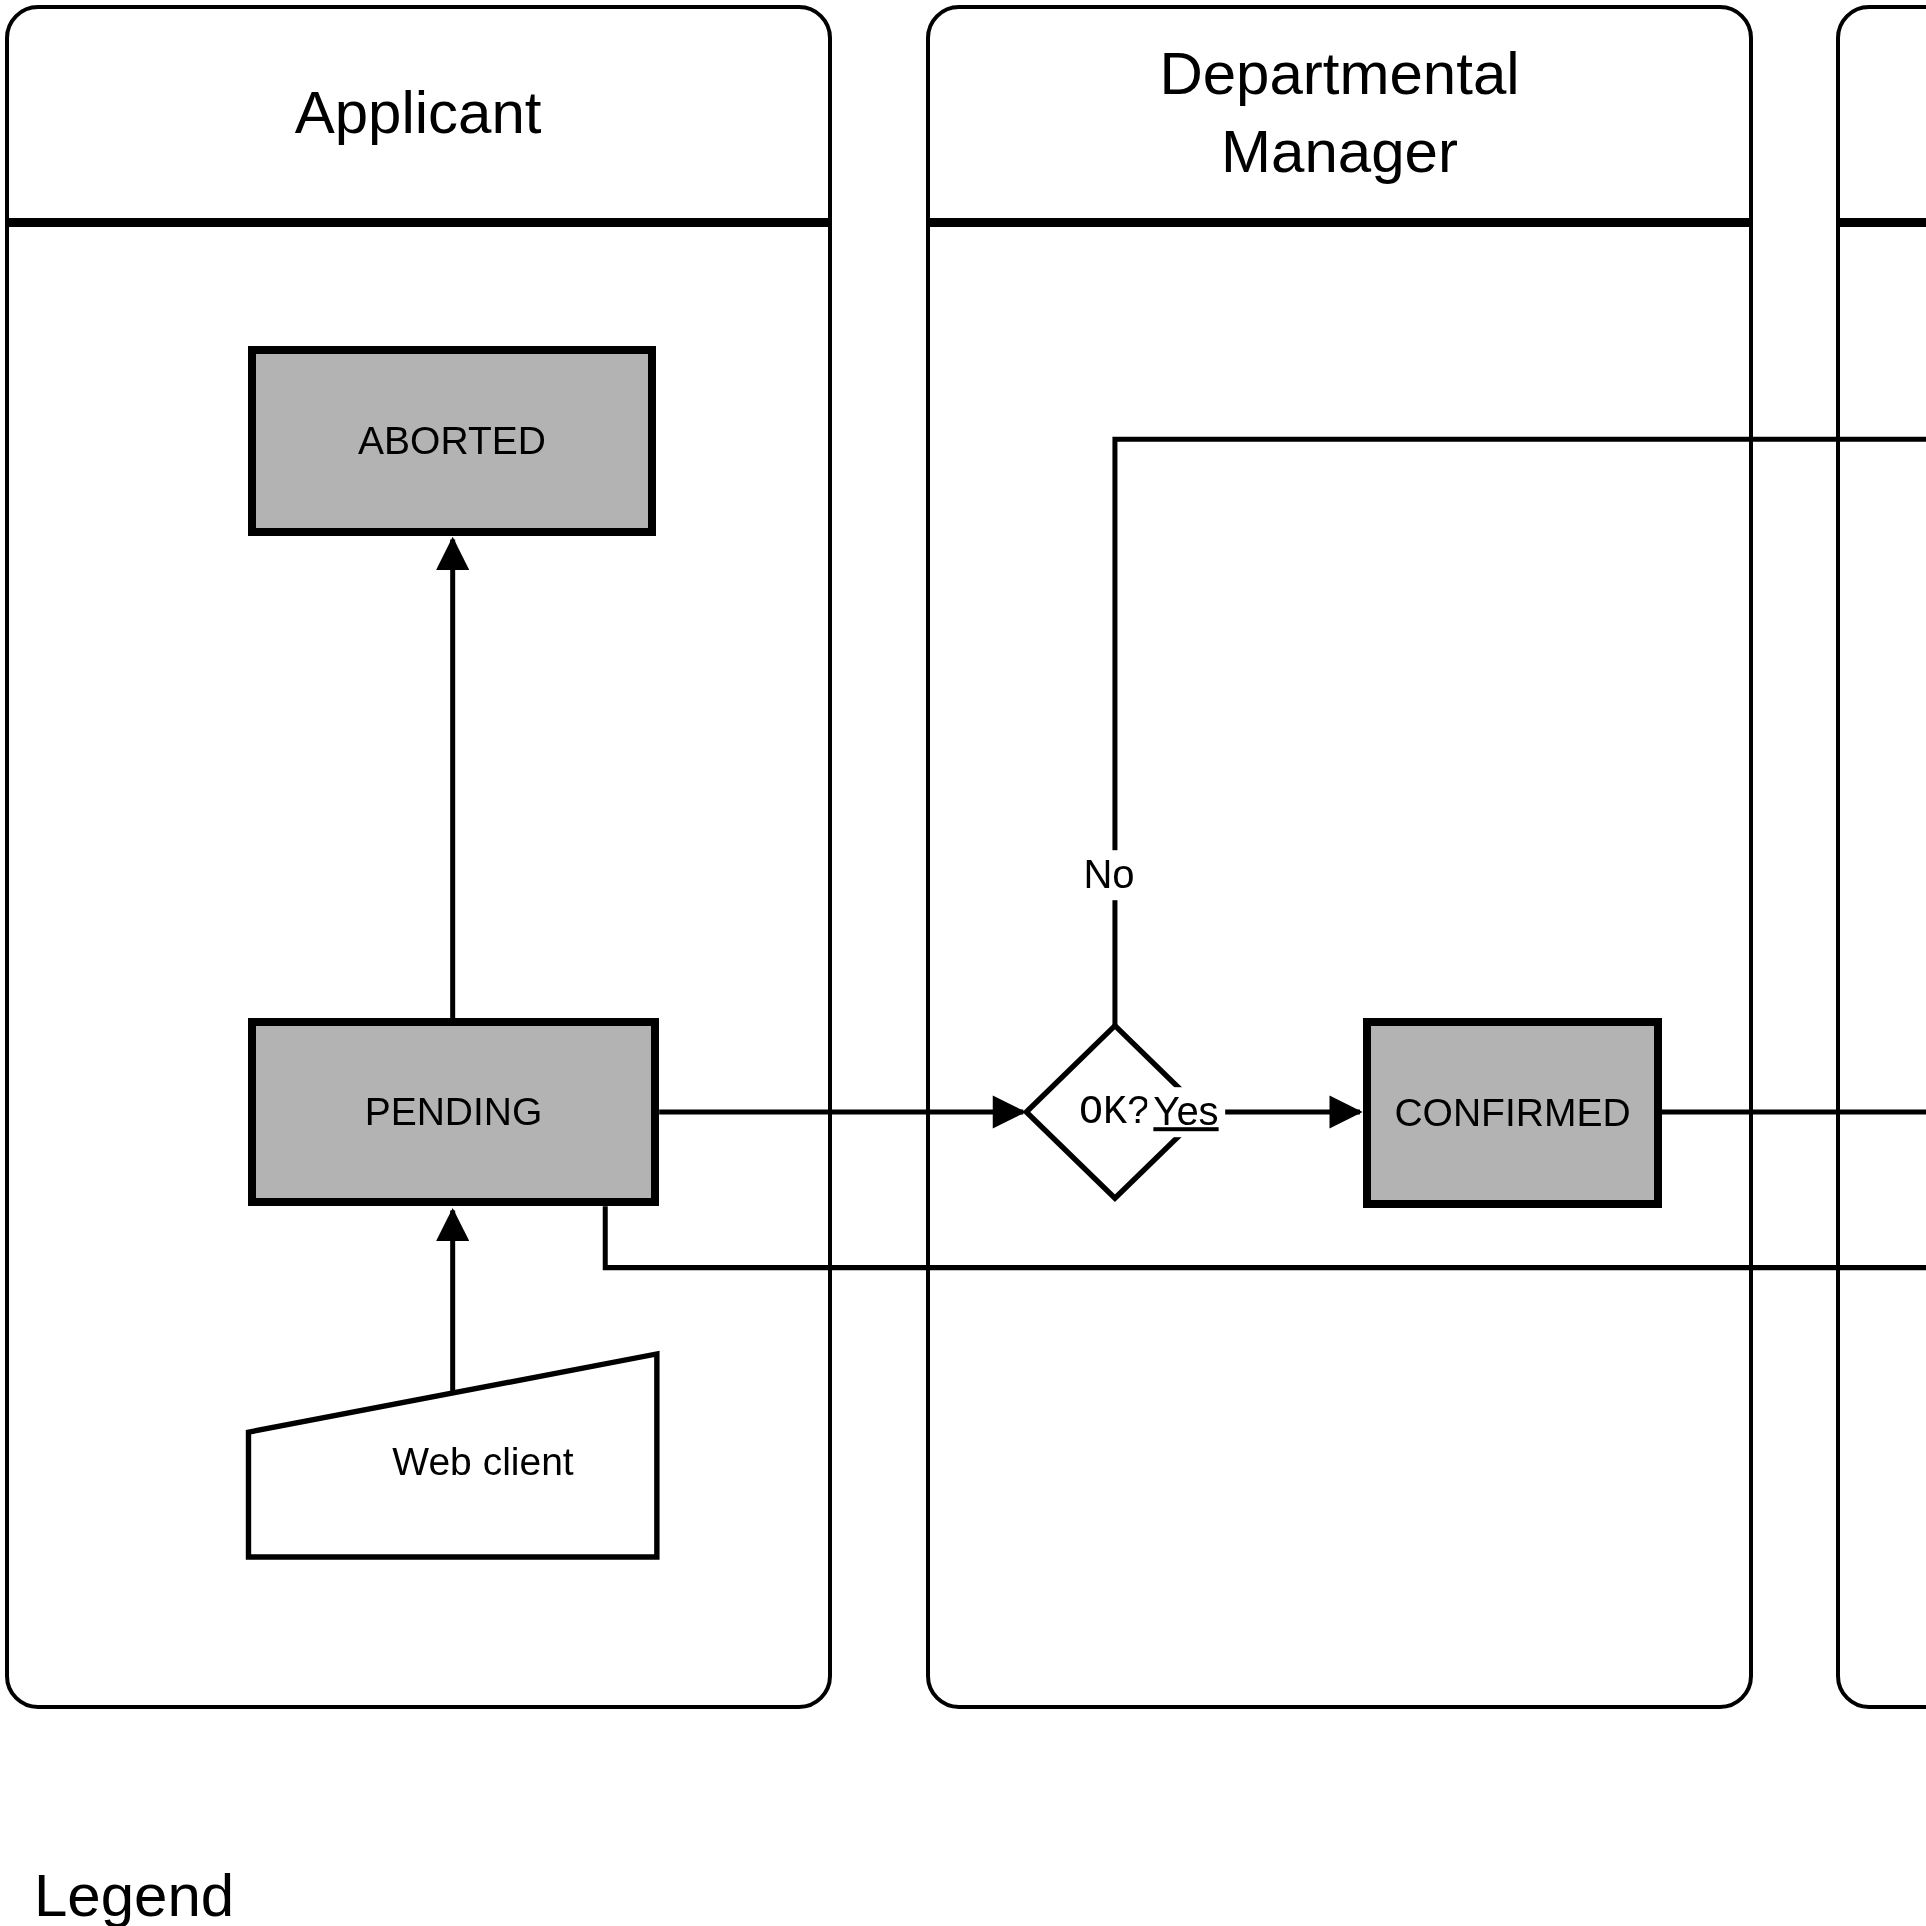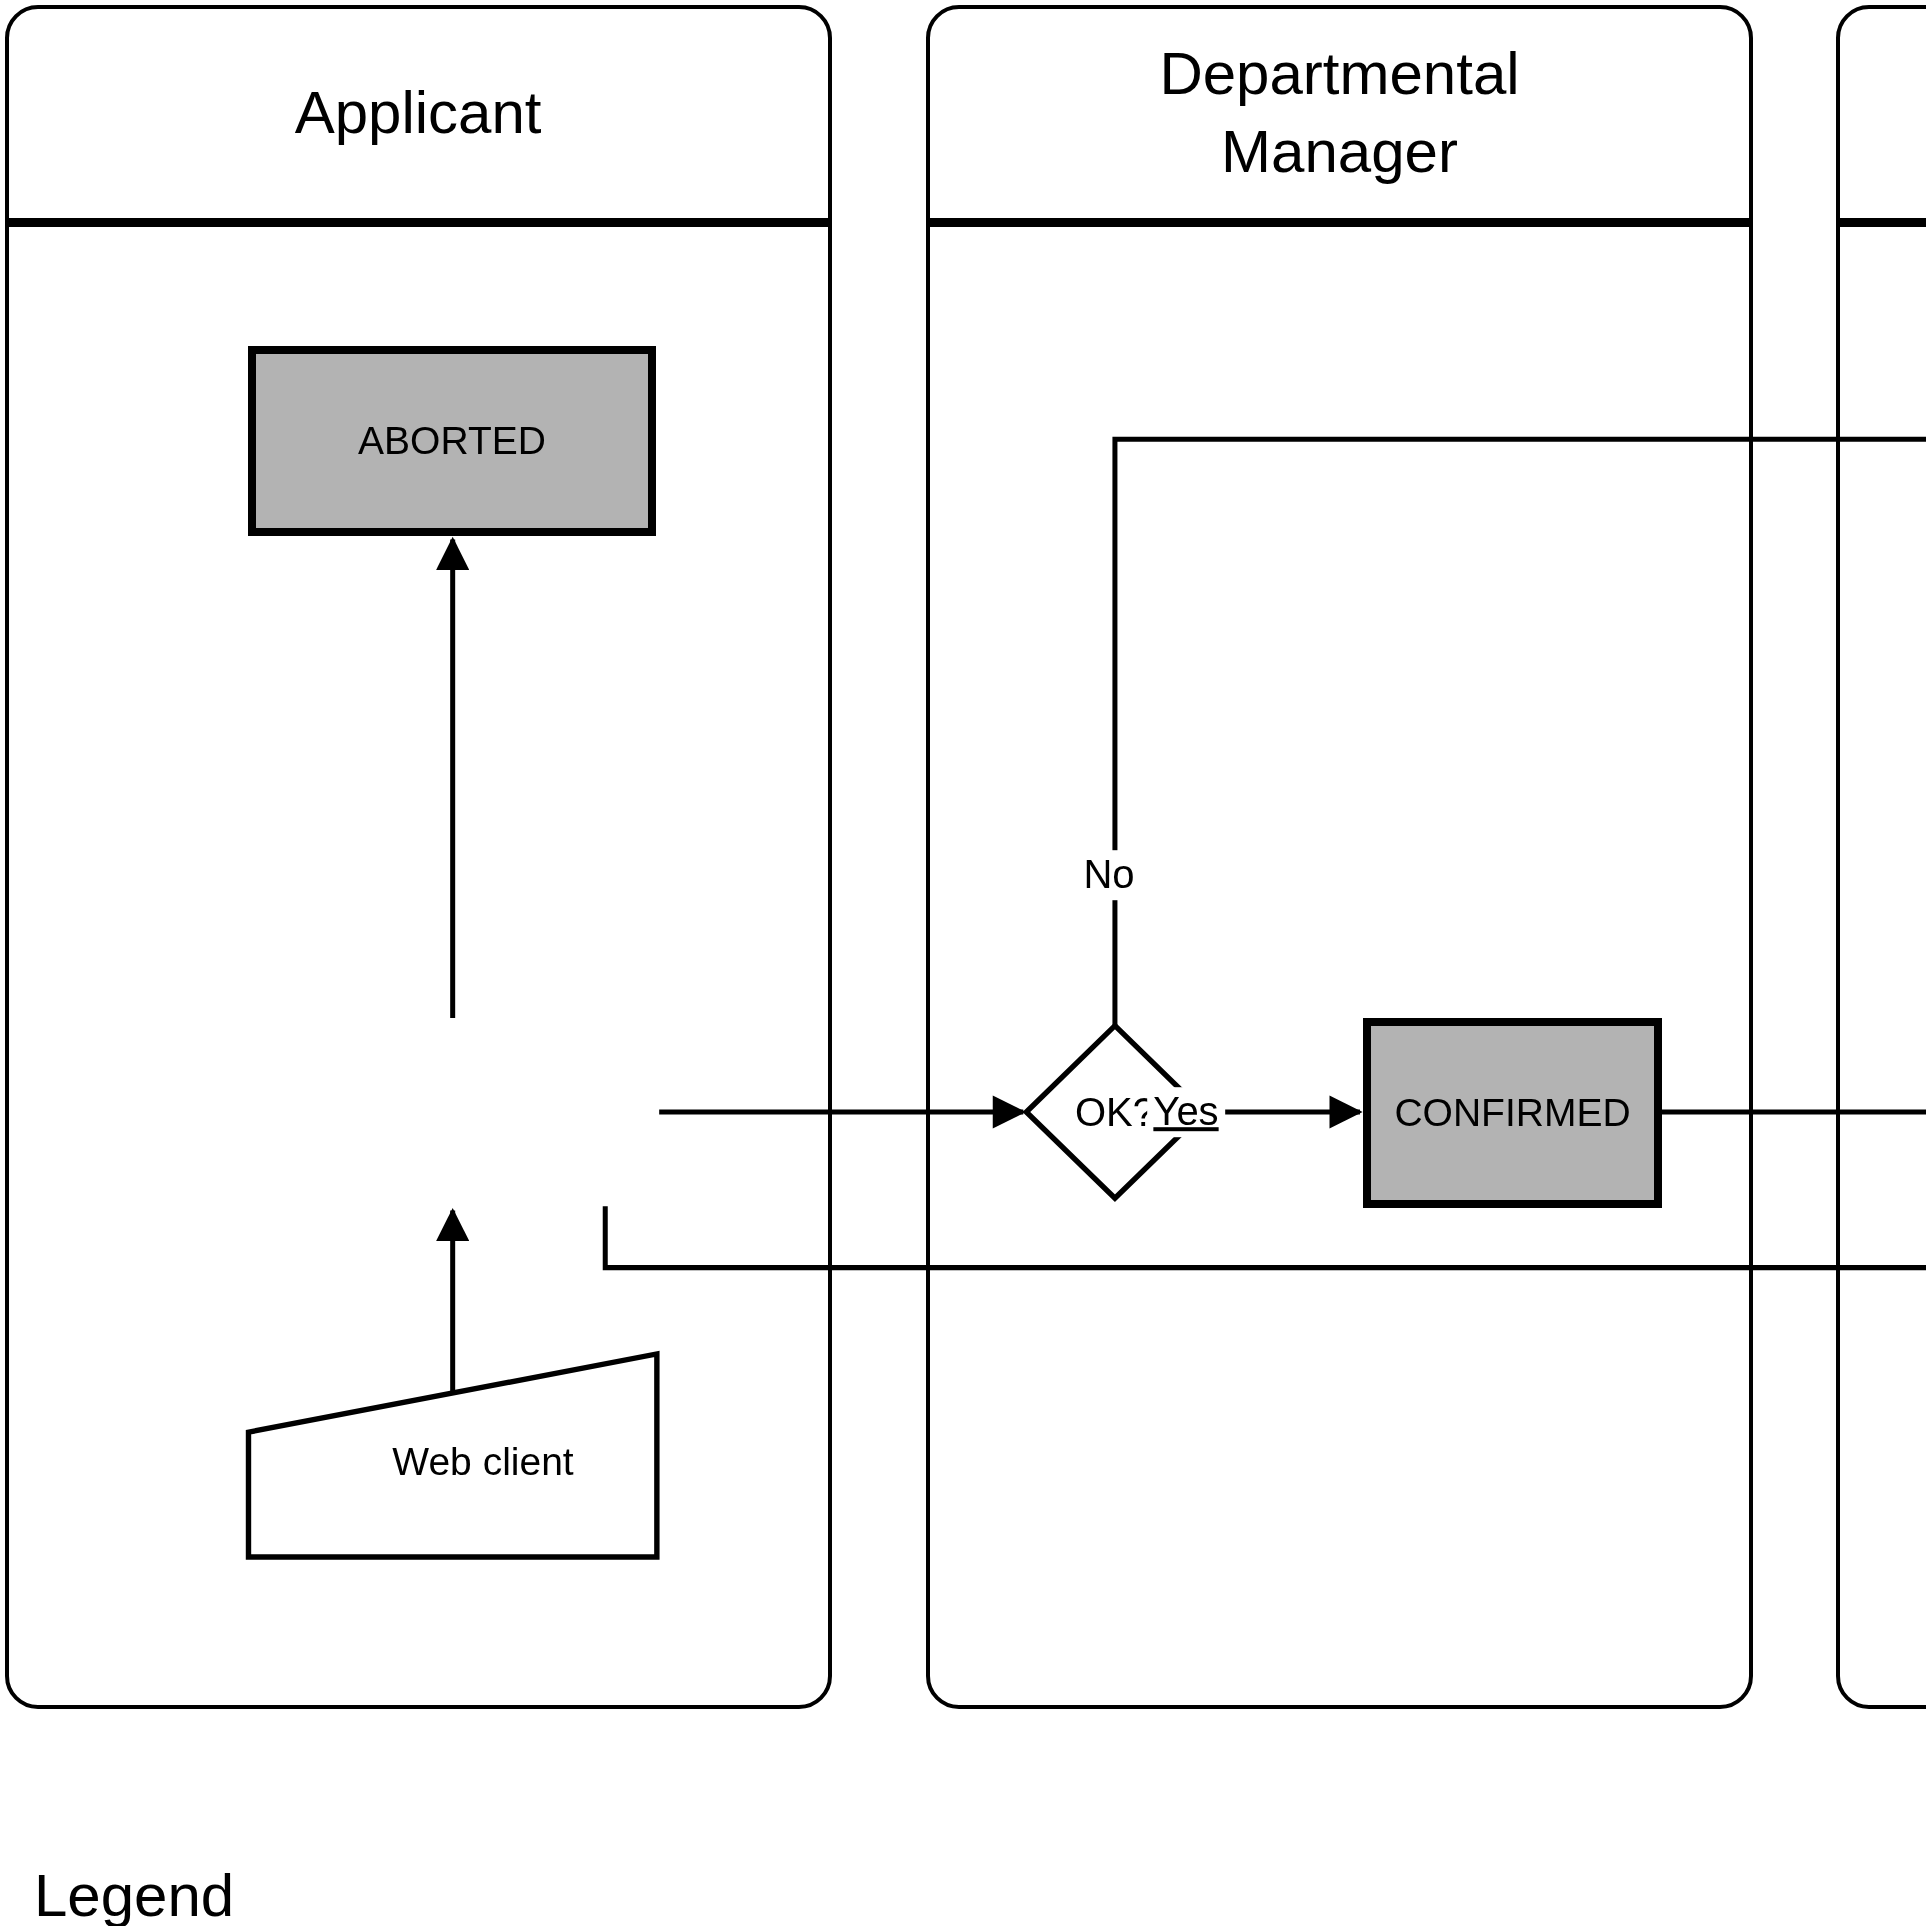--- a/index.html
+++ b/index.html
@@ -18,21 +18,21 @@
   
   svg.wires{position:absolute;left:0;top:0;width:2629px;height:2066px;z-index:1;}
   
   .status{position:absolute;background:#b3b3b3;border:8.5px solid #000;box-sizing:border-box;
         display:flex;align-items:center;justify-content:center;font-size:39px;z-index:2;}
   .box-aborted{left:248px;top:346px;width:408px;height:190px;}
   .box-pending{left:248px;top:1018px;width:411px;height:188px;}
   .box-confirmed{left:1363px;top:1018px;width:299px;height:190px;justify-content:center;}
   
   .diamond-label{position:absolute;z-index:3;font-size:40px;transform:translate(-50%,-50%);}
-  .dm-ok{left:1115px;top:1112px;}
+  .dm-ok{left:1115px;top:1112px;font-family:Liberation Mono, monospace;}
   .edge-label{position:absolute;z-index:3;font-size:40px;background:#ffffff;
         padding:2.3px 6.2px;transform:translate(-50%,-50%);}
   .lbl-dm-no{left:1109px;top:875px;}
   .lbl-dm-yes{left:1186px;top:1112px;text-decoration:underline;}
   .webclient-label{position:absolute;z-index:2;font-size:39px;
         left:453px;top:1462px;transform:translate(-50%,-50%);margin-left:30px;}
   
   .legend-title{position:absolute;left:34px;top:1861px;font-size:60px;z-index:2;}
 </style>
 </head>
@@ -86,20 +86,23 @@
 
     <polygon points="645,4041 1705,4041 1705,3514 645,3717" fill="#ffffff" stroke="#000" stroke-width="14"></polygon>
 
     <polygon points="2894,2662 3124,2886 2894,3110 2664,2886" fill="#ffffff" stroke="#000" stroke-width="14"></polygon>
     <polygon points="5881,2666 6109,2886 5881,3106 5653,2886" fill="#ffffff" stroke="#000" stroke-width="14"></polygon>
   </svg>
 
   <div class="status box-aborted">
     <span>ABORTED</span>
   </div>
+  <div class="status box-pending">
+    <span>PENDING</span>
+  </div>
   <div class="status box-confirmed">
     <span>CONFIRMED</span>
   </div>
 
   <div class="webclient-label">Web client</div>
   <div class="diamond-label dm-ok">OK?</div>
 
   <div class="edge-label lbl-dm-no">No</div>
   <div class="edge-label lbl-dm-yes">Yes</div>
 

